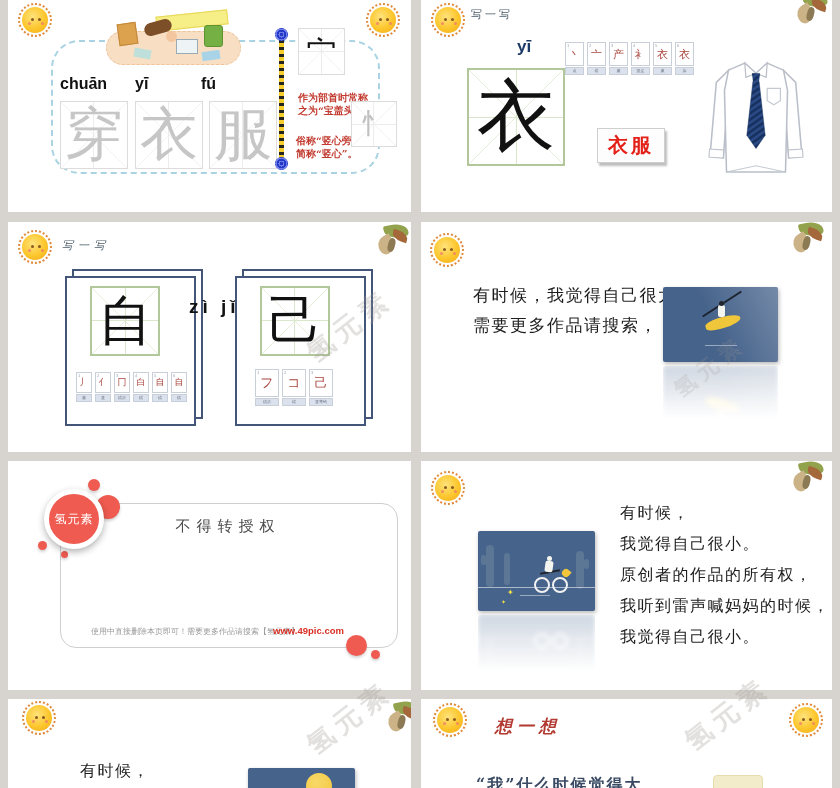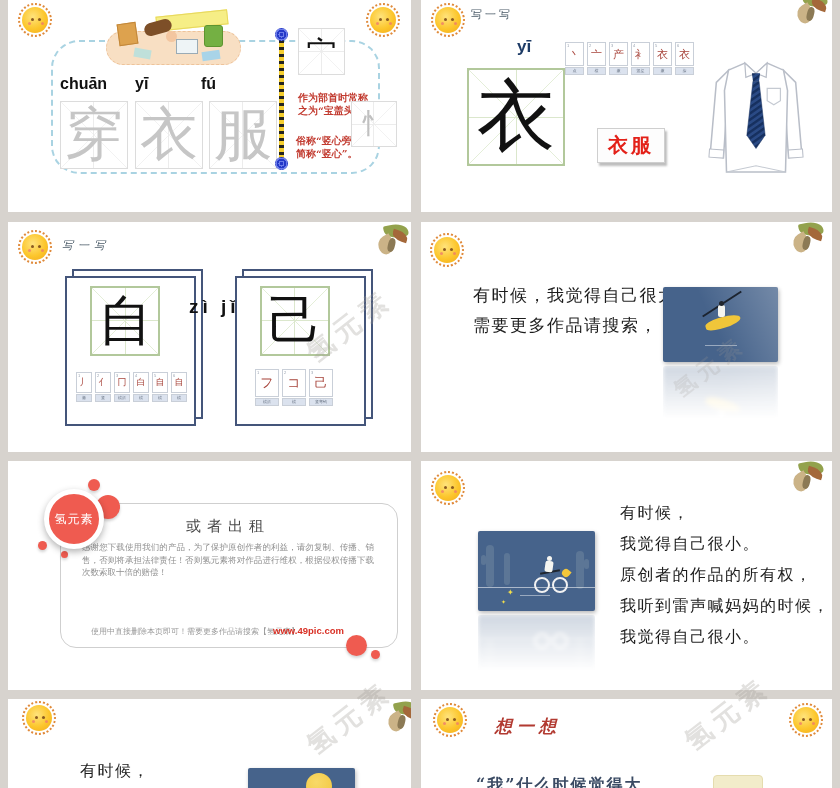--- a/index.html
+++ b/index.html
@@ -326,22 +326,21 @@
   <div class="slide" style="left:8px;top:461px;width:403px;height:229px;">
     <div class="panel" style="left:52px;top:42px;width:336px;height:143px;"></div>
     <span class="logo-circle" style="left:36px;top:28px;">氢元素</span>
     <i class="dot" style="left:80px;top:18px;width:12px;height:12px;"></i>
     <i class="dot" style="left:88px;top:34px;width:24px;height:24px;"></i>
     <i class="dot" style="left:30px;top:80px;width:9px;height:9px;"></i>
     <i class="dot" style="left:53px;top:90px;width:7px;height:7px;"></i>
     <i class="dot" style="left:338px;top:174px;width:21px;height:21px;"></i>
     <i class="dot" style="left:363px;top:189px;width:9px;height:9px;"></i>
 
-    <div class="cp-title" style="left:52px;top:56px;width:336px;">或者出租</div>
-    <div class="cp-p" style="left:74px;top:80px;width:292px;">感谢您下载使用我们的产品，为了保护原创作者的利益，请勿复制、传播、销售，否则将承担法律责任！否则氢元素将对作品进行维权，根据侵权传播下载次数索取十倍的赔偿！</div>
+    <div class="cp-title" style="left:52px;top:56px;width:336px;">不得转授权</div>
     <div class="cp-foot" style="left:83px;top:165px;">使用中直接删除本页即可！需要更多作品请搜索【氢元素】</div>
     <a class="cp-site" style="left:265px;top:164px;text-decoration:none;">www.49pic.com</a>
   </div>
 
   <div class="slide" style="left:421px;top:461px;width:411px;height:229px;">
     <span class="sun" style="left:10px;top:10px;">
         <i></i>
       </span>
     <span class="leaves" style="left:368px;top:0;">
         <i class="l1"></i>

